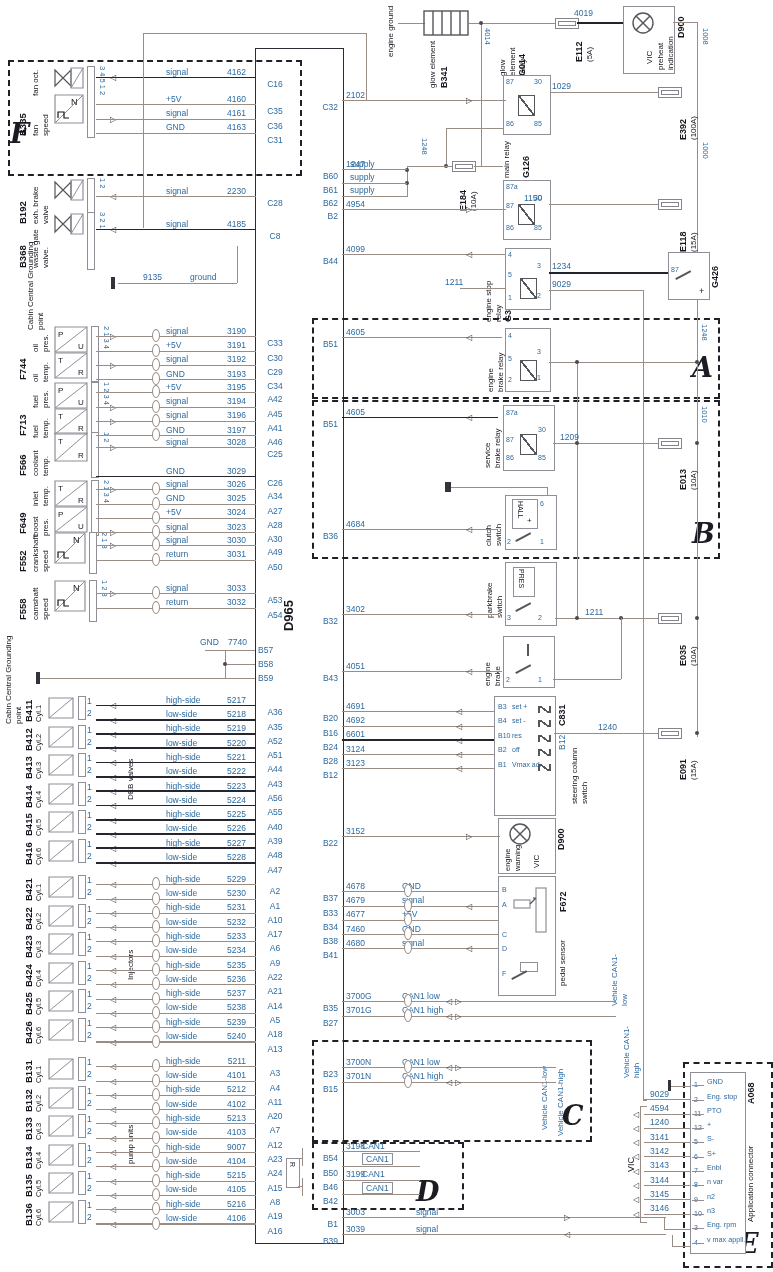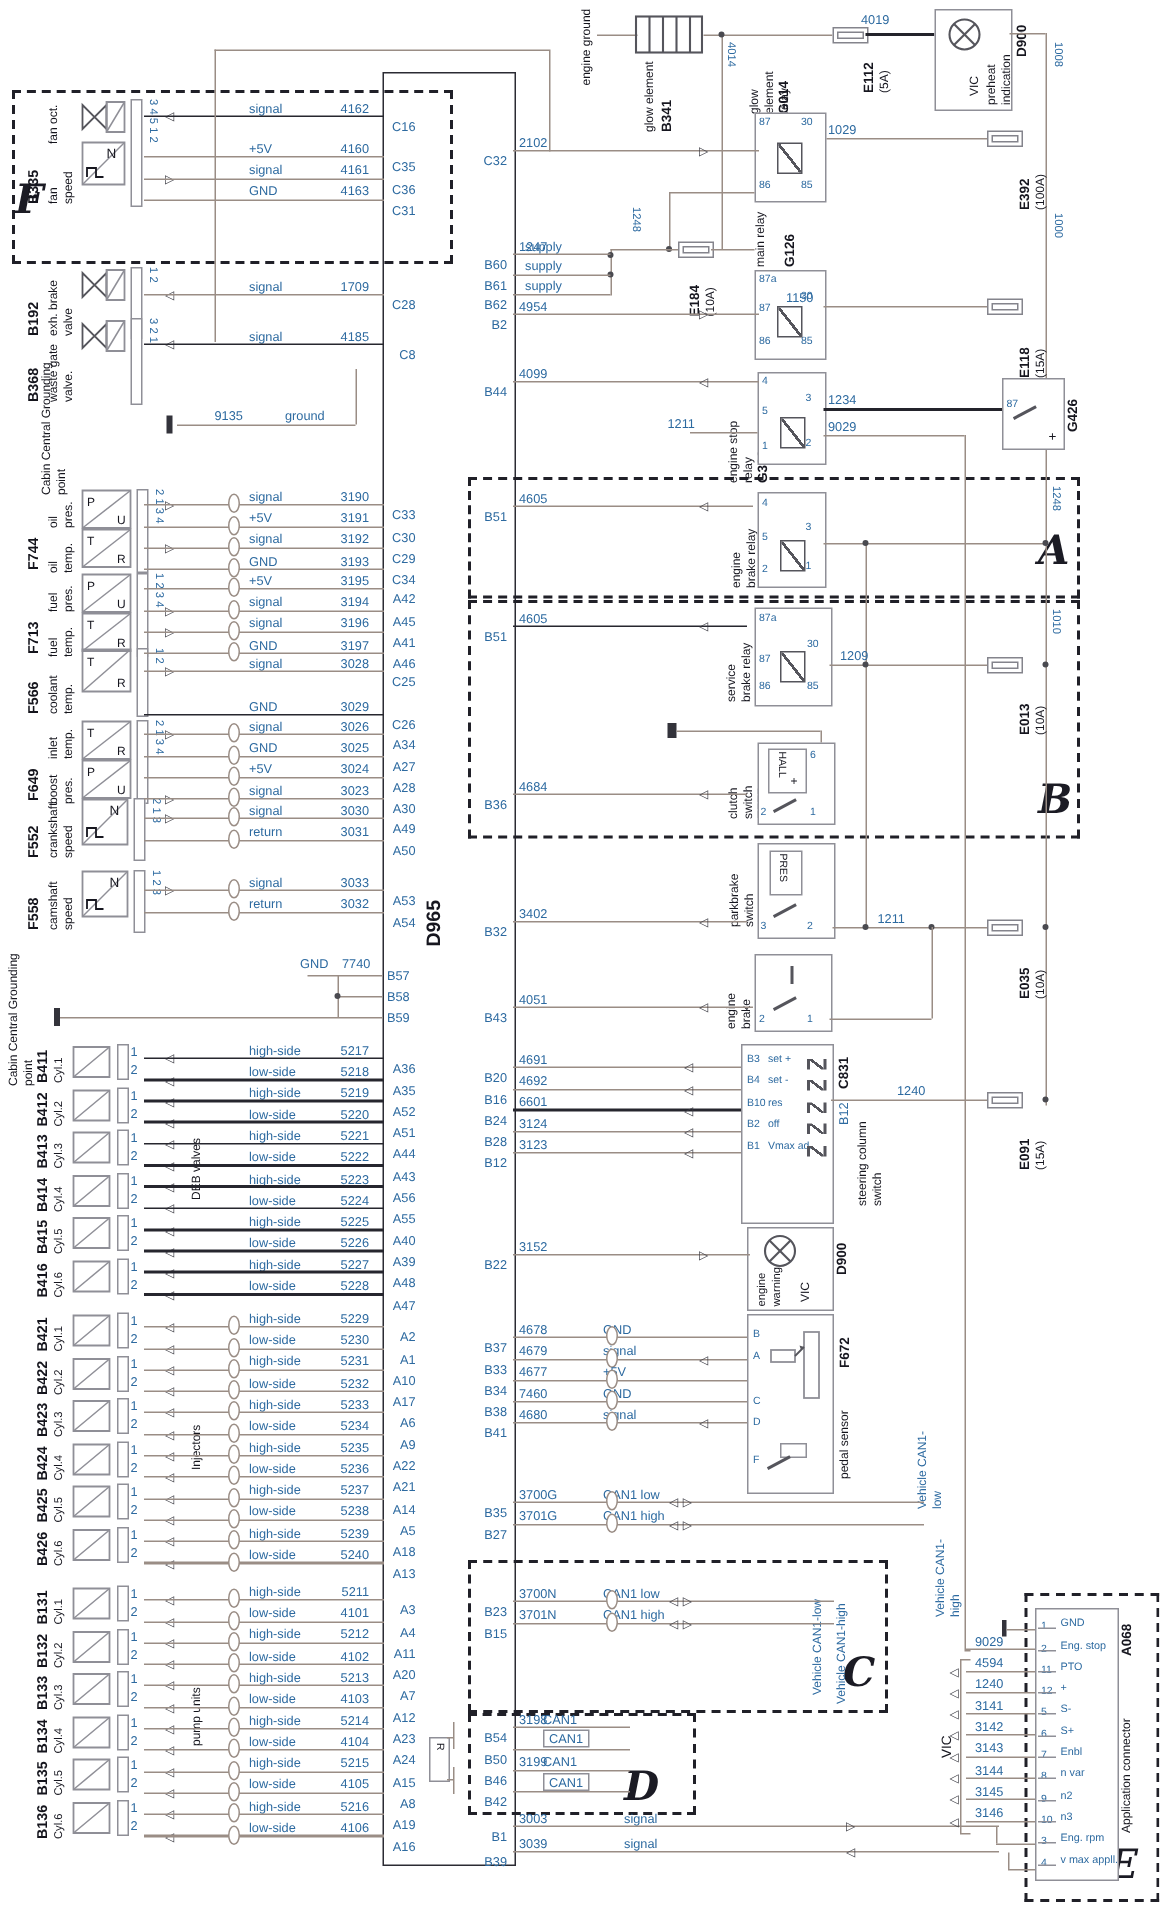--- a/index.html
+++ b/index.html
@@ -26,21 +26,21 @@
   .fuse i{display:block;margin:1.5px 2px;height:3.5px;border:1px solid #84848c}
   .coil{position:absolute;width:15px;height:19px;border:1.2px solid #55555c;
         background:linear-gradient(to top right,transparent 46%,#55555c 46%,#55555c 54%,transparent 54%)}
   .swl{position:absolute;width:17px;height:1.6px;background:#55555c;transform:rotate(-28deg);transform-origin:left bottom}
   .stack{position:absolute}
   .row{position:relative;height:14.3px}
   .rh13 .row{height:13.3px}
   .rh17 .row{height:17px}
   
   .lstack .ln{position:absolute;left:0;right:36px;bottom:0;height:1.1px;background:#9a8d85}
-  .lstack .pin{position:absolute;right:15px;bottom:-11px;width:34px;text-align:right;color:#2d6aa0}
+  .lstack .pin{position:absolute;right:0;bottom:-11px;width:34px;text-align:center;color:#2d6aa0}
   .lstack .wr{position:absolute;right:46px;bottom:1.5px;color:#2d6aa0}
   .lstack .nm{position:absolute;left:70px;bottom:1.5px;color:#2d6aa0}
   .lstack .arr{position:absolute;left:14px;bottom:-4px;font-size:8px;color:#3c3c44}
   .tw{display:none;position:absolute;left:56px;bottom:-5px;width:6px;height:11px;border:1px solid #9a8d85;border-radius:50%;background:#fff}
   .twg .tw{display:block}
   .darkrows .ln{height:1.8px;background:#26262e}
   #gFan1 .ln,#gWaste .ln,#gF566b .ln{height:1.8px;background:#26262e}
   
   .rstack .ln{position:absolute;left:36px;right:0;bottom:0;height:1.1px;background:#9a8d85}
   .rstack .pin{position:absolute;left:0;bottom:-11px;width:32px;text-align:right;color:#2d6aa0}
@@ -523,21 +523,21 @@
     <span class="wr">4163</span>
     <i class="ln"></i>
 
     <span class="pin">C31</span>
   </div>
 </div>
   <div class="stack lstack" style="left:96px;top:183px;width:196px">
   <div class="row">
     <span class="arr">◁</span>
     <span class="nm">signal</span>
-    <span class="wr">1709</span>
+    <span class="wr">2230</span>
     <i class="ln"></i>
 
     <span class="pin">C28</span>
   </div>
 </div>
   <div class="stack lstack" id="gWaste" style="left:96px;top:216px;width:196px">
   <div class="row">
     <span class="arr">◁</span>
     <span class="nm">signal</span>
     <span class="wr">4185</span>
@@ -984,21 +984,21 @@
     <span class="nm">low-side</span>
     <span class="wr">4103</span>
     <i class="ln"></i>
     <i class="tw"></i>
     <span class="pin">A12</span>
   </div>
 
   <div class="row">
     <span class="arr">◁</span>
     <span class="nm">high-side</span>
-    <span class="wr">5214</span>
+    <span class="wr">9007</span>
     <i class="ln"></i>
     <i class="tw"></i>
     <span class="pin">A23</span>
   </div>
 
   <div class="row">
     <span class="arr">◁</span>
     <span class="nm">low-side</span>
     <span class="wr">4104</span>
     <i class="ln"></i>

